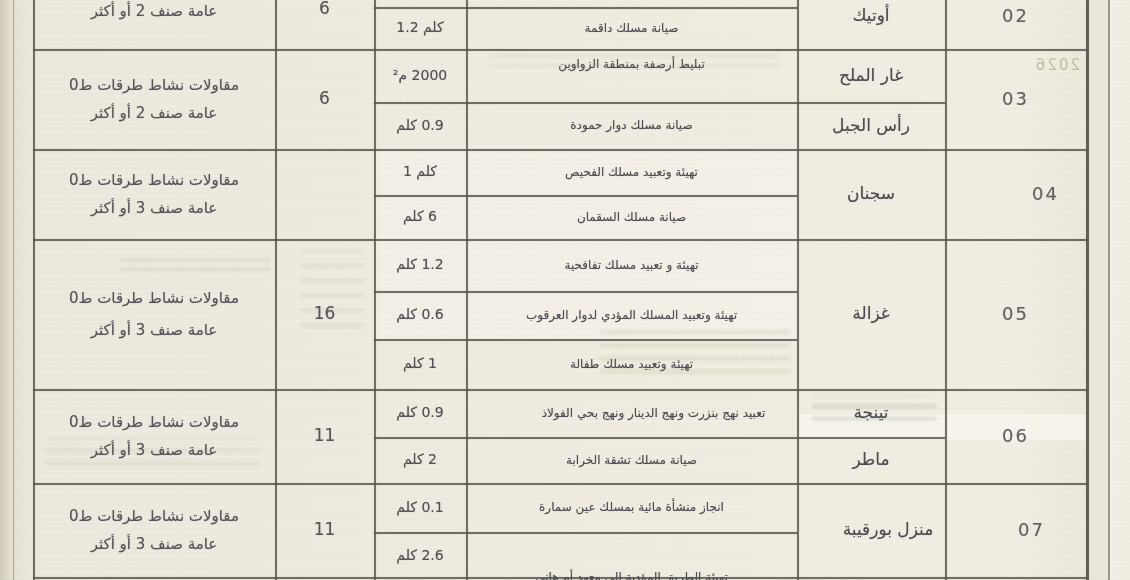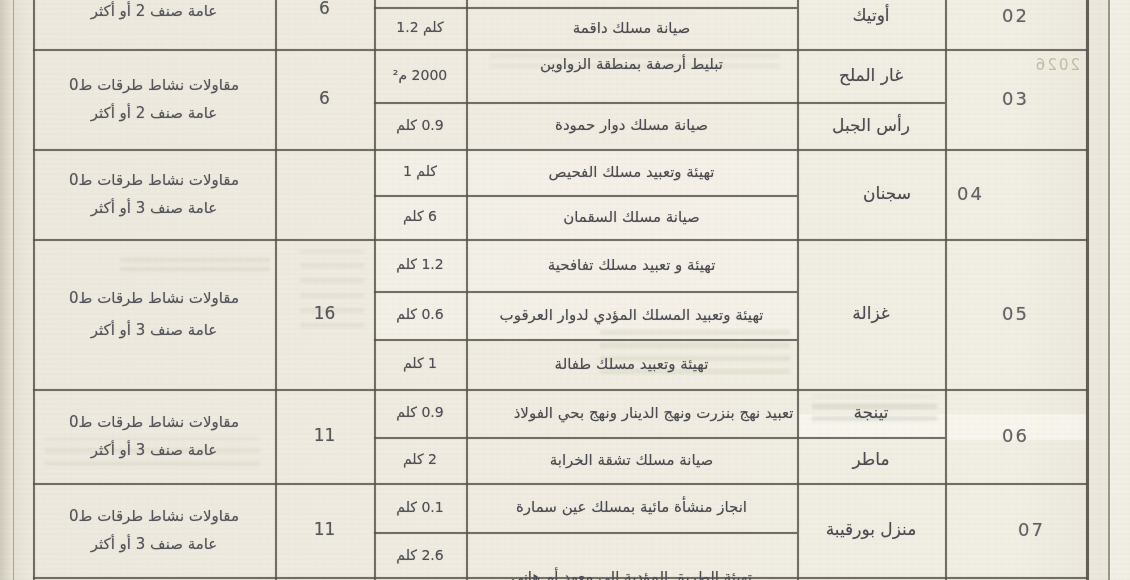--- a/index.html
+++ b/index.html
@@ -19,21 +19,21 @@
       repeating-linear-gradient(0deg,rgba(120,115,100,.03) 0 2px,transparent 2px 5px),
       repeating-linear-gradient(90deg,rgba(120,115,100,.02) 0 3px,transparent 3px 7px);
   }
   .cell{
     position:absolute;display:flex;align-items:center;justify-content:center;
     direction:rtl;text-align:center;color:#4e4d52;
     text-shadow:0 0 1px rgba(92,90,86,.45);
     line-height:1.25;
   }
   .qual{font-size:15px;flex-direction:column;gap:9px;color:#55545a;}
-  .desc{font-size:15px;color:#4c4b51;}
+  .desc{font-size:12px;color:#4c4b51;}
   .len{font-size:14px;color:#504f55;}
   .place{font-size:17px;color:#4c4b51;}
   .count{font-size:17px;color:#57565a;font-family:"DejaVu Sans",sans-serif;}
   .rownum{font-size:18px;letter-spacing:2px;color:#636267;}
   .hline,.vline{position:absolute;background:#56534a;opacity:.82;box-shadow:0 0 1px rgba(70,66,56,.55);}
   .hline{height:2px;}
   .vline{width:2px;}
   .pageline{position:absolute;top:0;height:580px;}
   .smudge{position:absolute;filter:blur(1.6px);pointer-events:none;}
   .ghost{
@@ -137,27 +137,27 @@
   <div class="cell desc" style="left:468px;top:293px;width:327px;height:44px;">تهيئة وتعبيد المسلك المؤدي لدوار العرقوب</div>
   <div class="cell desc" style="left:468px;top:341px;width:327px;height:46px;">تهيئة وتعبيد مسلك طفالة</div>
   <div class="cell desc" style="left:468px;top:391px;width:327px;height:44px;margin-left:22px;">تعبيد نهج بنزرت ونهج الدينار ونهج بحي الفولاذ</div>
   <div class="cell desc" style="left:468px;top:439px;width:327px;height:42px;">صيانة مسلك تشقة الخرابة</div>
   <div class="cell desc" style="left:468px;top:485px;width:327px;height:45px;">انجاز منشأة مائية بمسلك عين سمارة</div>
   <div class="cell desc" style="left:468px;top:534px;width:327px;height:43px;margin-top:22px;">تهيئة الطريق المؤدية الى معهد أم هاني</div>
 
   <div class="cell place" style="left:799px;top:-2px;width:144px;height:36px;">أوتيك</div>
   <div class="cell place" style="left:799px;top:51px;width:144px;height:49px;">غار الملح</div>
   <div class="cell place" style="left:799px;top:104px;width:144px;height:43px;">رأس الجبل</div>
-  <div class="cell place" style="left:799px;top:151px;width:144px;height:86px;padding-left:16px;">سجنان</div>
+  <div class="cell place" style="left:799px;top:151px;width:144px;height:86px;">سجنان</div>
   <div class="cell place" style="left:799px;top:241px;width:144px;height:146px;">غزالة</div>
   <div class="cell place" style="left:799px;top:391px;width:144px;height:44px;">تينجة</div>
   <div class="cell place" style="left:799px;top:439px;width:144px;height:42px;">ماطر</div>
-  <div class="cell place" style="left:799px;top:485px;width:144px;height:90px;">منزل بورقيبة</div>
+  <div class="cell place" style="left:799px;top:485px;width:144px;height:90px;padding-left:17px;">منزل بورقيبة</div>
 
   <div class="cell rownum" style="left:947px;top:-2px;width:137px;height:36px;">02</div>
   <div class="cell rownum" style="left:947px;top:51px;width:137px;height:96px;">03</div>
-  <div class="cell rownum" style="left:902px;top:151px;width:137px;height:86px;">04</div>
+  <div class="cell rownum" style="left:947px;top:151px;width:137px;height:86px;padding-left:30px;">04</div>
   <div class="cell rownum" style="left:947px;top:241px;width:137px;height:146px;">05</div>
   <div class="cell rownum" style="left:947px;top:391px;width:137px;height:90px;">06</div>
   <div class="cell rownum" style="left:947px;top:485px;width:137px;height:90px;padding-left:16px;">07</div>
 
   <div class="noise"></div>
 </div>
 
 </body></html>

